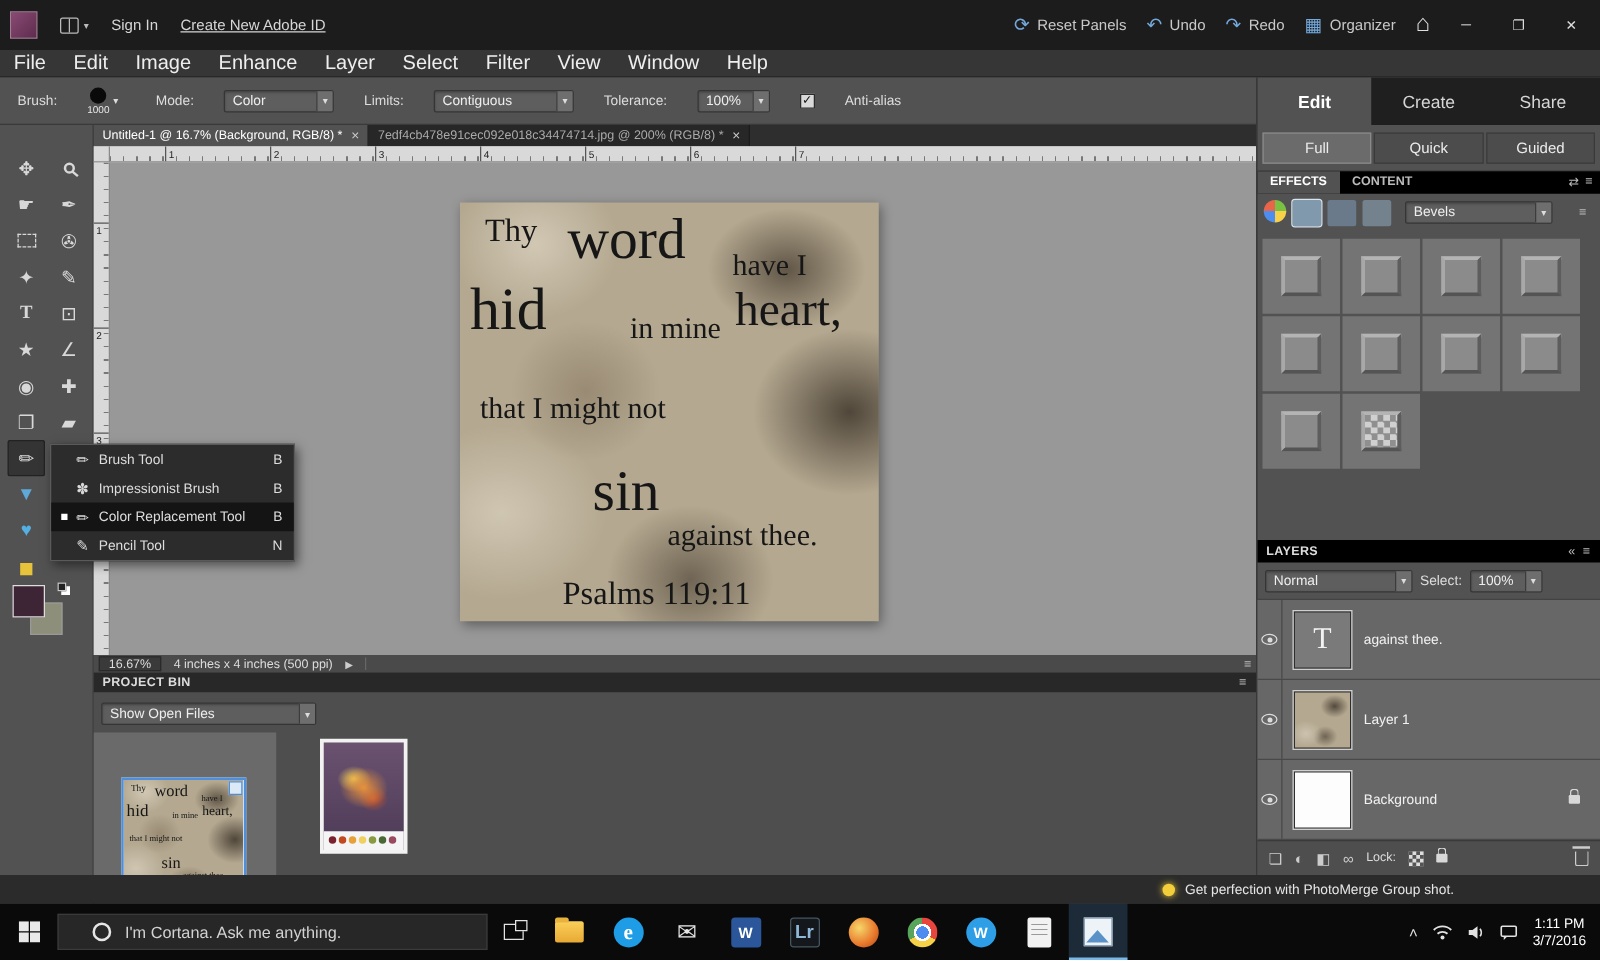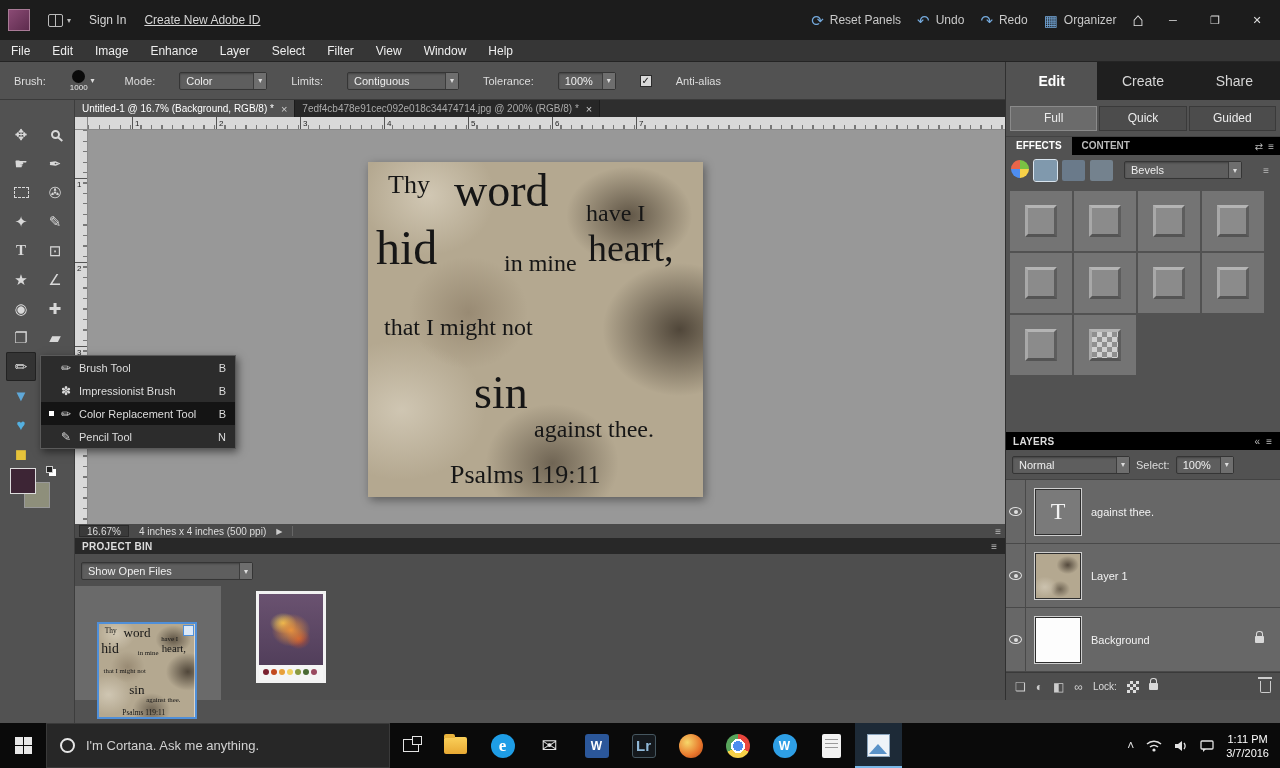--- a/index.html
+++ b/index.html
@@ -16,21 +16,21 @@
   .tb-link { color:#d6d6d6; font-size:12px; }
   .tb-link.underline { text-decoration:underline; }
   .tb-right { margin-left:auto; display:flex; align-items:center; gap:16px; padding-right:10px; }
   .tb-act { display:flex; align-items:center; gap:6px; color:#c9c9c9; font-size:12px; }
   .tb-ico { color:#74a9dc; font-size:15px; line-height:1; }
   .home-ico { color:#e0e0e0; font-size:19px; }
   .winbtn { width:26px; height:20px; display:flex; align-items:center; justify-content:center; color:#ddd; font-size:11px; }
 
   
   #menubar { position:absolute; left:0; top:40px; width:1280px; height:22px; background:#363636; border-bottom:1px solid #242424; display:flex; }
-  .menu-item { padding:0 11px; line-height:22px; font-size:12px; color:#eee; }
+  .menu-item { padding:0 11px; line-height:22px; font-size:16px; color:#eee; }
 
   
   #optionsbar { position:absolute; left:0; top:62px; width:1005px; height:38px; background:#525252; border-bottom:1px solid #3a3a3a; display:flex; align-items:center; gap:24px; padding-left:14px; }
   .opt-label { font-size:11px; color:#ddd; }
   .brush-chip { display:flex; align-items:center; gap:3px; margin-right:6px; }
   .brush-col { display:flex; flex-direction:column; align-items:center; }
   .brush-dot { width:13px; height:13px; background:#0a0a0a; border-radius:50%; }
   .brush-size { font-size:8px; color:#e8e8e8; }
   .dd { position:relative; height:18px; background:#5e5e5e; border:1px solid #353535; border-radius:2px; color:#eee; font-size:11px; display:flex; align-items:center; padding:0 18px 0 6px; box-shadow:inset 0 1px 2px rgba(0,0,0,.3); }
   .dd .caret { position:absolute; right:0; top:0; bottom:0; width:13px; background:#6e6e6e; border-left:1px solid #3c3c3c; display:flex; align-items:center; justify-content:center; font-size:8px; color:#ddd; }
@@ -178,21 +178,21 @@
 
   
   #tipbar { position:absolute; left:0; top:700px; width:1280px; height:23px; background:#2b2b2b; }
   .tip-inner { position:absolute; left:930px; top:0; height:23px; display:flex; align-items:center; gap:8px; }
   .bulb { width:10px; height:10px; border-radius:50%; background:#f2cf3a; box-shadow:0 0 6px #f2cf3a; }
   .tip-text { font-size:11px; color:#e6e6e6; }
 
   
   #taskbar { position:absolute; left:0; top:723px; width:1280px; height:45px; background:#0a0a0a; display:flex; align-items:center; }
   .startbtn { width:46px; height:45px; display:flex; align-items:center; justify-content:center; }
-  .cortana { width:344px; height:45px; background:#272727; border:1px solid #3a3a3a; display:flex; align-items:center; gap:11px; padding-left:13px; }
+  .cortana { width:344px; height:29px; background:#272727; border:1px solid #3a3a3a; display:flex; align-items:center; gap:11px; padding-left:27px; }
   .cortana-ring { width:15px; height:15px; border:2px solid #e6e6e6; border-radius:50%; }
   .cortana-text { font-size:13px; color:#d2d2d2; }
   .taskview { width:42px; height:45px; display:flex; align-items:center; justify-content:center; }
   .tv-glyph { width:16px; height:13px; border:1px solid #e4e4e4; position:relative; }
   .tv-glyph::after { content:""; position:absolute; right:-4px; top:-4px; width:8px; height:7px; border:1px solid #e4e4e4; background:#0a0a0a; }
   .app { width:47px; height:45px; display:flex; align-items:center; justify-content:center; }
   .app.active { background:rgba(100,160,220,.22); box-shadow:inset 0 -2px 0 0 #7ab8e8; }
   .app-glyph { display:flex; align-items:center; justify-content:center; font-size:13px; font-weight:bold; color:#fff; }
   .app.explorer .app-glyph { width:23px; height:17px; background:linear-gradient(#fad05a,#e8a933); border-radius:2px; position:relative; }
   .app.explorer .app-glyph::before { content:""; position:absolute; left:0; top:-3px; width:11px; height:4px; background:#e8b33c; border-radius:2px 2px 0 0; }
@@ -634,20 +634,26 @@
         <span class="fly-key">B</span>
       </div>
       <div class="fly-item">
         <span class="fly-marker"></span>
         <span class="fly-ico">✎</span>
         <span class="fly-label">Pencil Tool</span>
         <span class="fly-key">N</span>
       </div>
     </div>
 
+  <div id="tipbar">
+    <div class="tip-inner">
+      <span class="bulb"></span>
+      <span class="tip-text">Get perfection with PhotoMerge Group shot.</span>
+    </div>
+  </div>
 
   <div id="taskbar">
     <div class="startbtn">
       <svg width="17" height="17" viewBox="0 0 17 17">
         <rect x="0" y="0" width="8" height="8" fill="#e8e8e8"></rect>
         <rect x="9" y="0" width="8" height="8" fill="#e8e8e8"></rect>
         <rect x="0" y="9" width="8" height="8" fill="#e8e8e8"></rect>
         <rect x="9" y="9" width="8" height="8" fill="#e8e8e8"></rect>
       </svg>
     </div>

